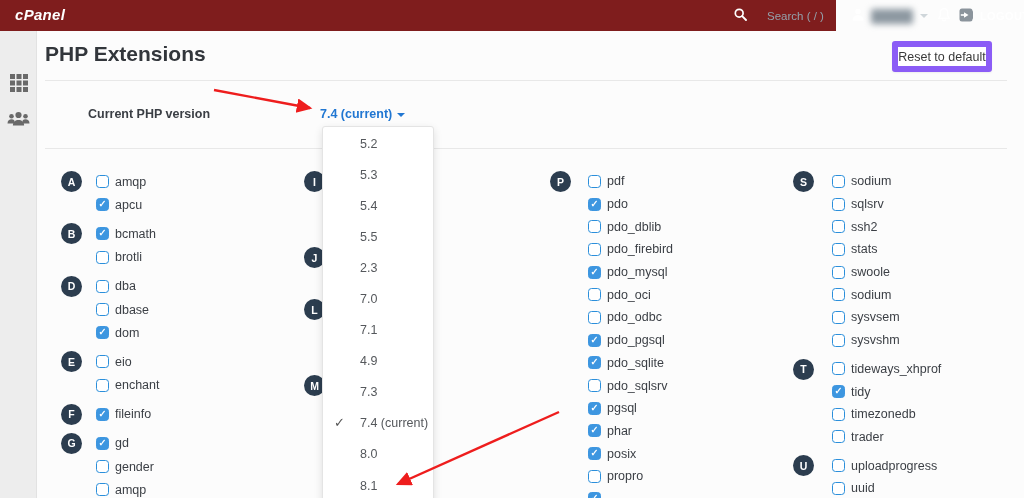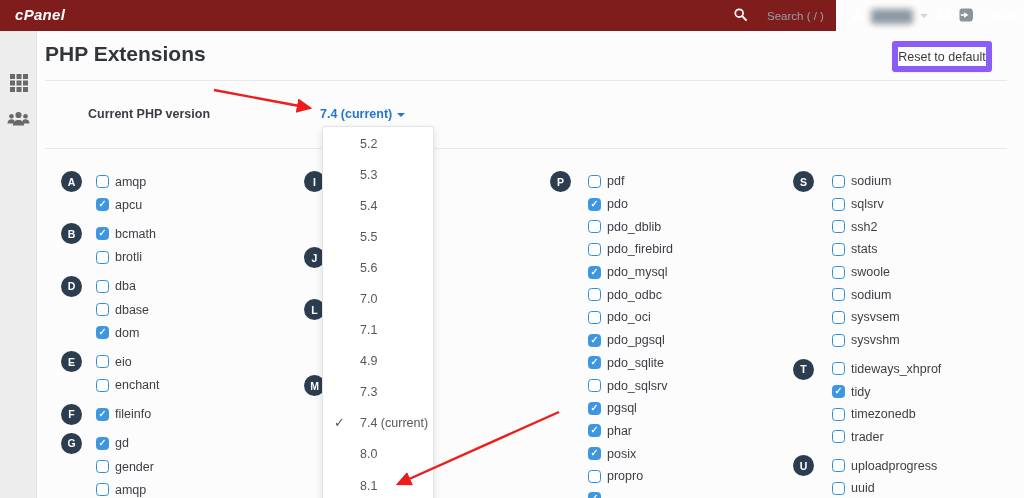--- a/index.html
+++ b/index.html
@@ -288,25 +288,25 @@
           <div class="ext-row">
             <span class="cb"></span>
             <span class="ext-label">pdo_firebird</span>
           </div>
           <div class="ext-row">
             <span class="cb checked">✓</span>
             <span class="ext-label">pdo_mysql</span>
           </div>
           <div class="ext-row">
             <span class="cb"></span>
+            <span class="ext-label">pdo_oci</span>
+          </div>
+          <div class="ext-row">
+            <span class="cb"></span>
             <span class="ext-label">pdo_odbc</span>
-          </div>
-          <div class="ext-row">
-            <span class="cb"></span>
-            <span class="ext-label">pdo_oci</span>
           </div>
           <div class="ext-row">
             <span class="cb checked">✓</span>
             <span class="ext-label">pdo_pgsql</span>
           </div>
           <div class="ext-row">
             <span class="cb checked">✓</span>
             <span class="ext-label">pdo_sqlite</span>
           </div>
           <div class="ext-row">
@@ -418,21 +418,21 @@
         <div class="dd-item">
           <span>5.3</span>
         </div>
         <div class="dd-item">
           <span>5.4</span>
         </div>
         <div class="dd-item">
           <span>5.5</span>
         </div>
         <div class="dd-item">
-          <span>5.6</span>
+          <span>2.3</span>
         </div>
         <div class="dd-item">
           <span>7.0</span>
         </div>
         <div class="dd-item">
           <span>7.1</span>
         </div>
         <div class="dd-item">
           <span>4.9</span>
         </div>

